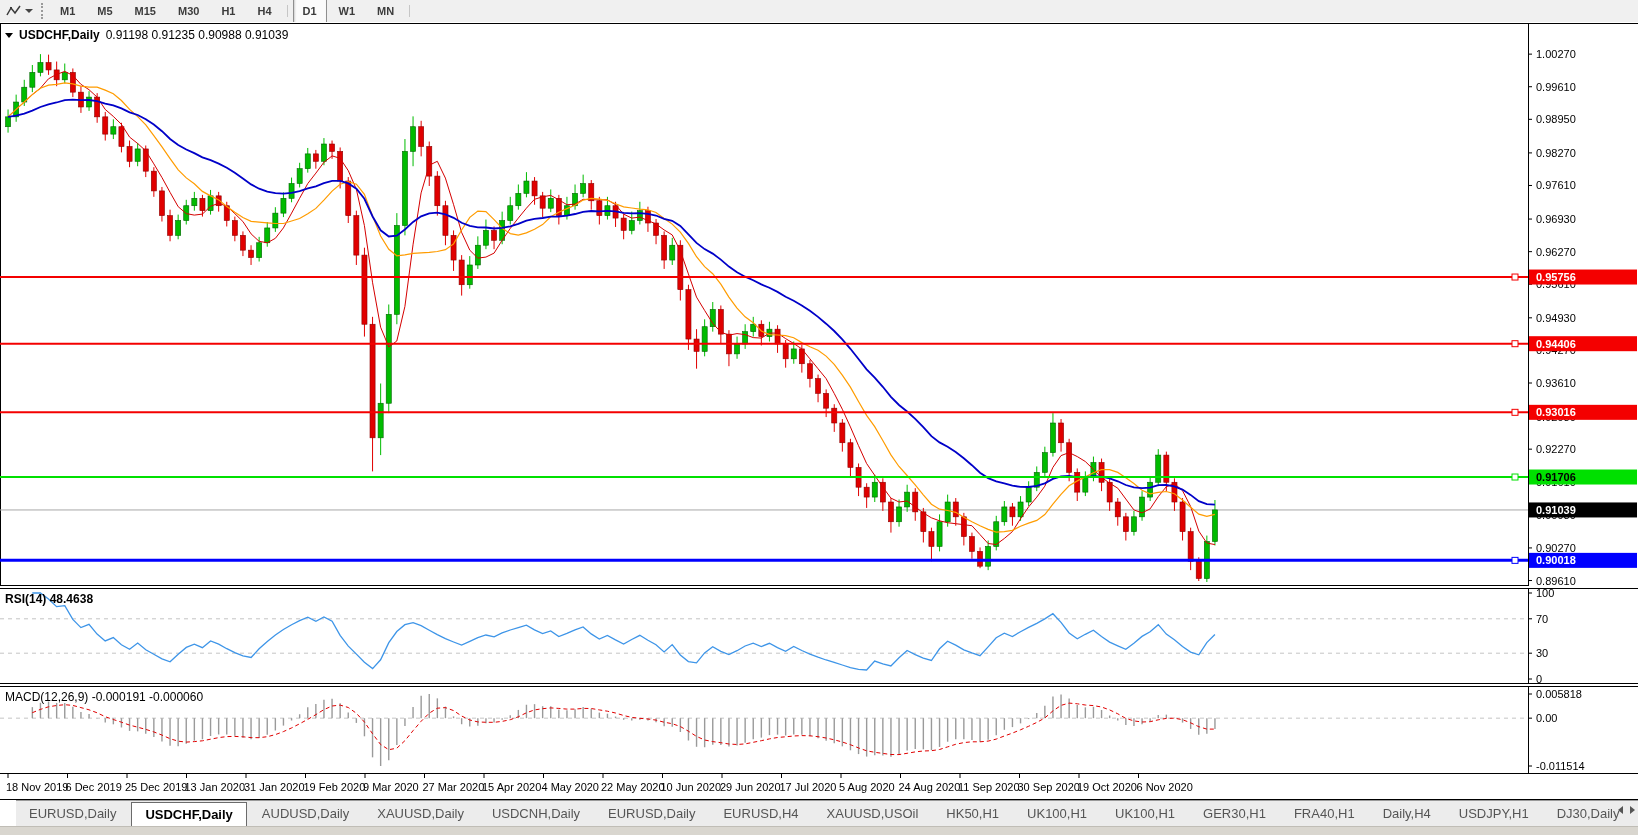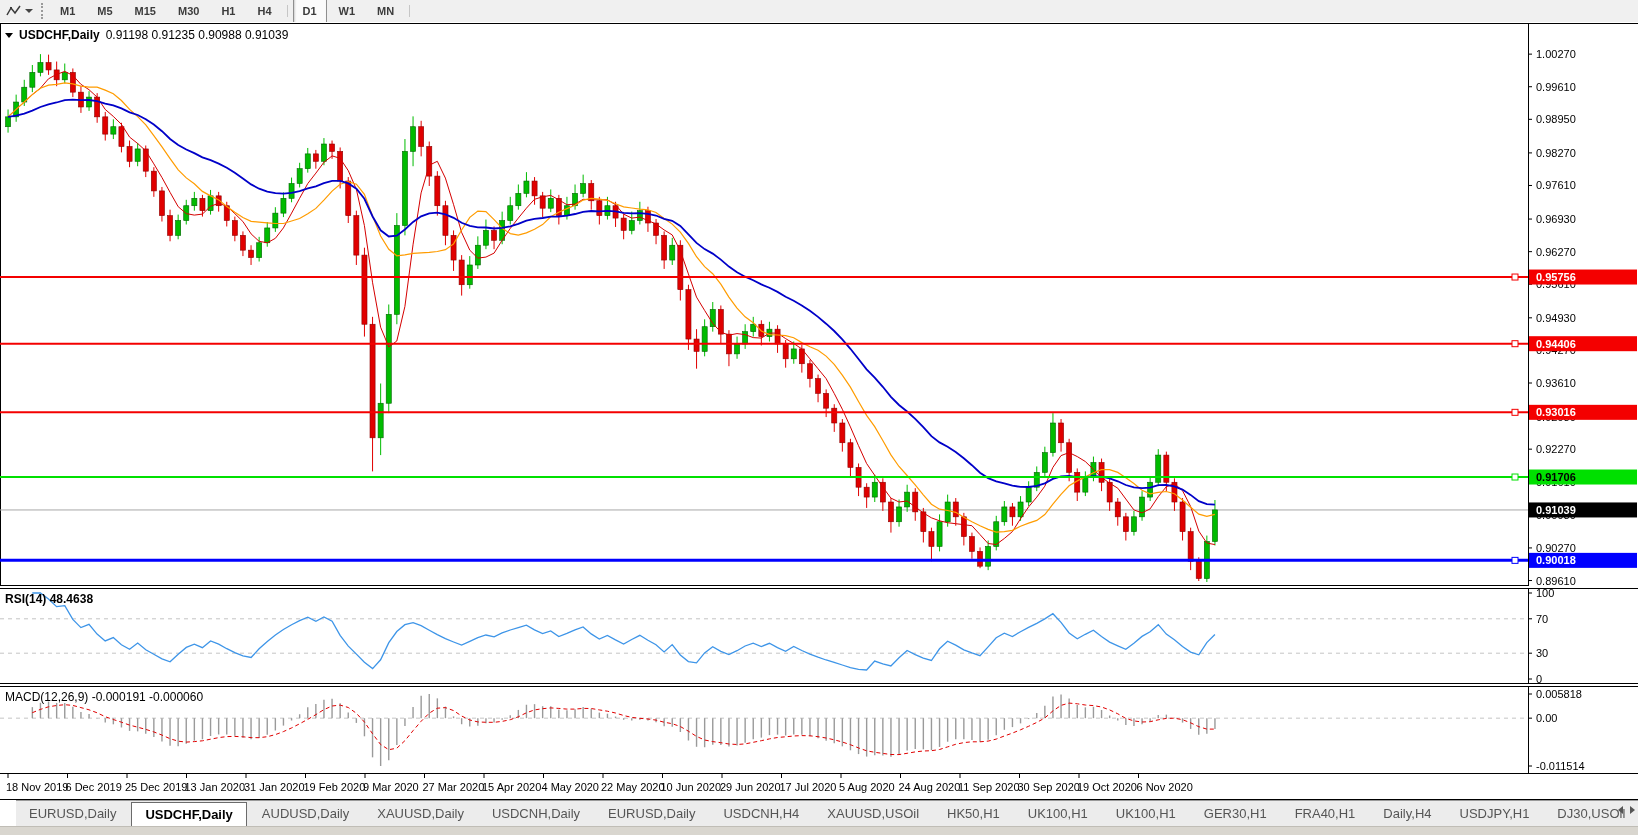--- a/index.html
+++ b/index.html
@@ -665,39 +665,39 @@
     <span class="tab active">USDCHF,Daily</span>
     <span class="tabsep"></span>
     <span class="tab">AUDUSD,Daily</span>
     <span class="tabsep"></span>
     <span class="tab">XAUUSD,Daily</span>
     <span class="tabsep"></span>
     <span class="tab">USDCNH,Daily</span>
     <span class="tabsep"></span>
     <span class="tab">EURUSD,Daily</span>
     <span class="tabsep"></span>
-    <span class="tab">USDCNH,H4</span>
+    <span class="tab">EURUSD,H4</span>
     <span class="tabsep"></span>
     <span class="tab">XAUUSD,USOil</span>
     <span class="tabsep"></span>
     <span class="tab">HK50,H1</span>
     <span class="tabsep"></span>
     <span class="tab">UK100,H1</span>
     <span class="tabsep"></span>
     <span class="tab">UK100,H1</span>
     <span class="tabsep"></span>
     <span class="tab">GER30,H1</span>
     <span class="tabsep"></span>
     <span class="tab">FRA40,H1</span>
     <span class="tabsep"></span>
     <span class="tab">Daily,H4</span>
     <span class="tabsep"></span>
     <span class="tab">USDJPY,H1</span>
     <span class="tabsep"></span>
-    <span class="tab">DJ30,USOil</span>
+    <span class="tab">DJ30,Daily</span>
     <span class="tabsep"></span>
     <span class="tab">CHINA300,H1</span>
     <span class="tabsep"></span>
   </div>
 <div id="tab-arrows">
   <span class="arr left"></span>
   <span class="arr right"></span>
 </div>
 <div id="bottom-strip"></div>
 

